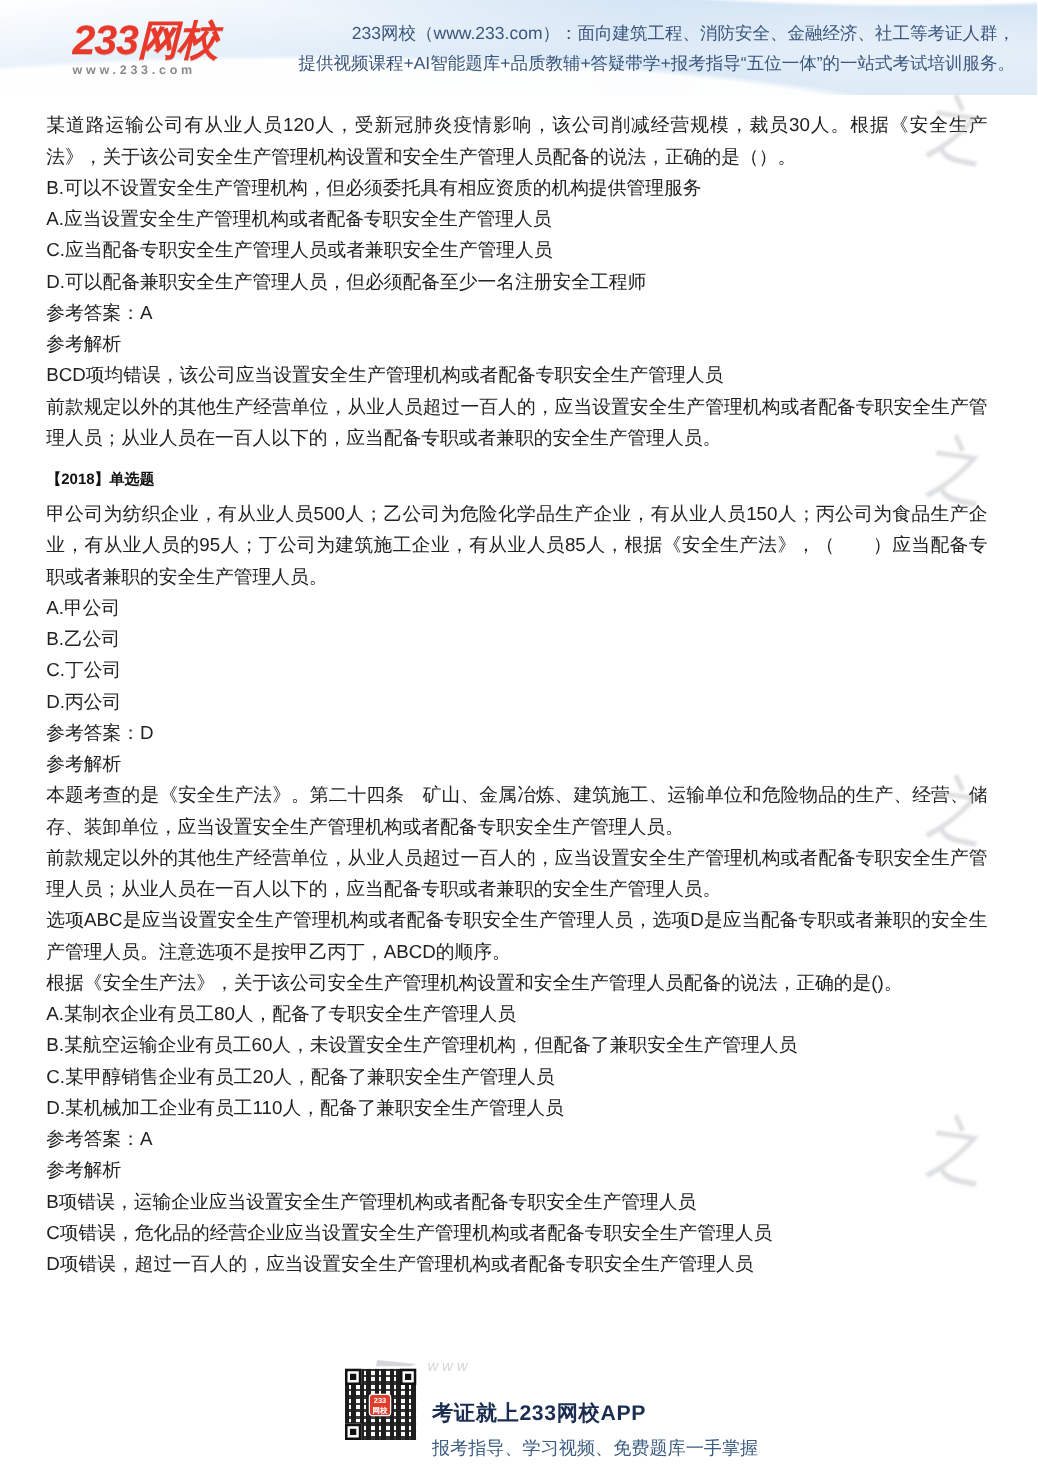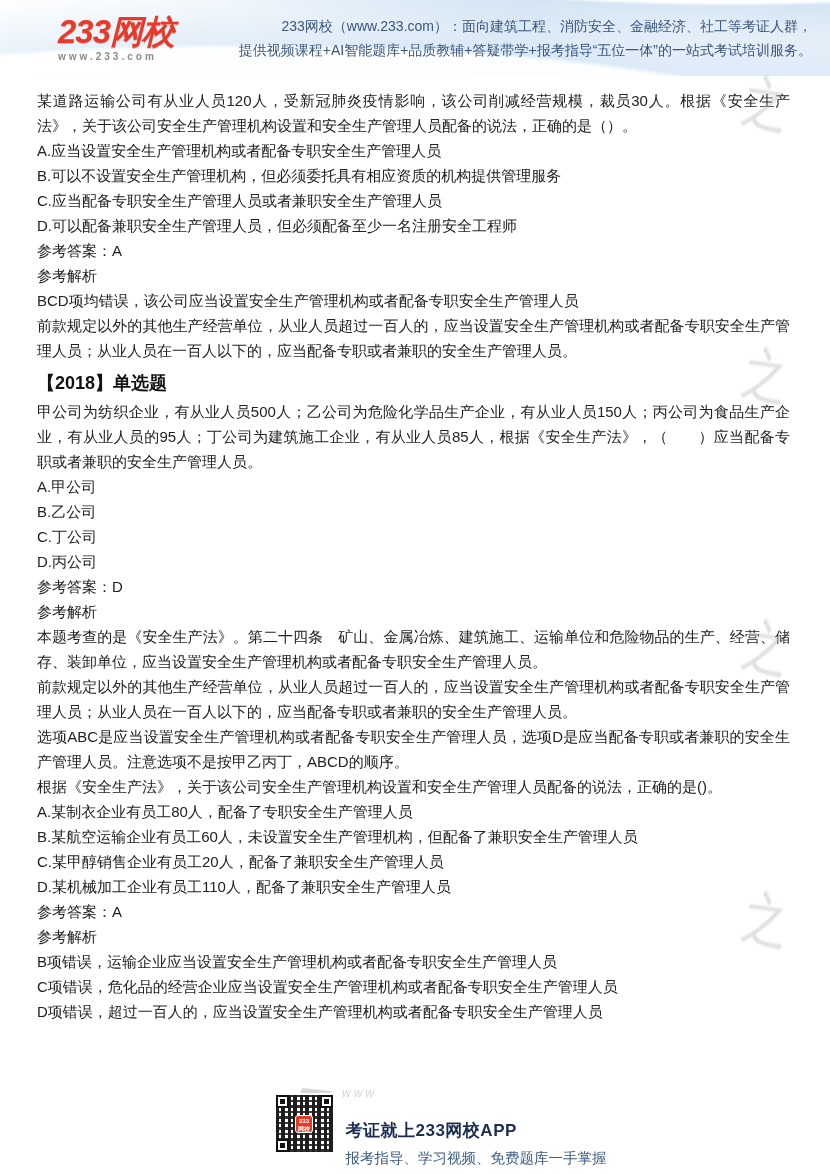--- a/index.html
+++ b/index.html
@@ -58,21 +58,21 @@
   .content {
     padding: 12px 40px 0 37px;
     font-size: 15px;
     line-height: 25px;
     color: #222222;
     text-align: justify;
   }
   .para { margin: 0; }
   .heading {
     font-weight: 700;
-    font-size: 18px;
+    font-size: 12px;
     color: #111111;
     margin: 8px 0 3px 0;
   }
 
   
   .wm {
     position: absolute;
     right: 42px;
     width: 46px;
     height: 60px;
@@ -182,22 +182,22 @@
       <div class="logo-sub">www.233.com</div>
     </div>
     <div class="tagline">
       <div>233网校（www.233.com）：面向建筑工程、消防安全、金融经济、社工等考证人群，</div>
       <div>提供视频课程+AI智能题库+品质教辅+答疑带学+报考指导“五位一体”的一站式考试培训服务。</div>
     </div>
   </div>
 
   <div class="content">
       <div class="para">某道路运输公司有从业人员120人，受新冠肺炎疫情影响，该公司削减经营规模，裁员30人。根据《安全生产法》，关于该公司安全生产管理机构设置和安全生产管理人员配备的说法，正确的是（）。</div>
+      <div class="para">B.可以不设置安全生产管理机构，但必须委托具有相应资质的机构提供管理服务</div>
       <div class="para">A.应当设置安全生产管理机构或者配备专职安全生产管理人员</div>
-      <div class="para">B.可以不设置安全生产管理机构，但必须委托具有相应资质的机构提供管理服务</div>
       <div class="para">C.应当配备专职安全生产管理人员或者兼职安全生产管理人员</div>
       <div class="para">D.可以配备兼职安全生产管理人员，但必须配备至少一名注册安全工程师</div>
       <div class="para">参考答案：A</div>
       <div class="para">参考解析</div>
       <div class="para">BCD项均错误，该公司应当设置安全生产管理机构或者配备专职安全生产管理人员</div>
       <div class="para">前款规定以外的其他生产经营单位，从业人员超过一百人的，应当设置安全生产管理机构或者配备专职安全生产管理人员；从业人员在一百人以下的，应当配备专职或者兼职的安全生产管理人员。</div>
       <div class="heading">【2018】单选题</div>
       <div class="para">甲公司为纺织企业，有从业人员500人；乙公司为危险化学品生产企业，有从业人员150人；丙公司为食品生产企业，有从业人员的95人；丁公司为建筑施工企业，有从业人员85人，根据《安全生产法》，（　　）应当配备专职或者兼职的安全生产管理人员。</div>
       <div class="para">A.甲公司</div>
       <div class="para">B.乙公司</div>

